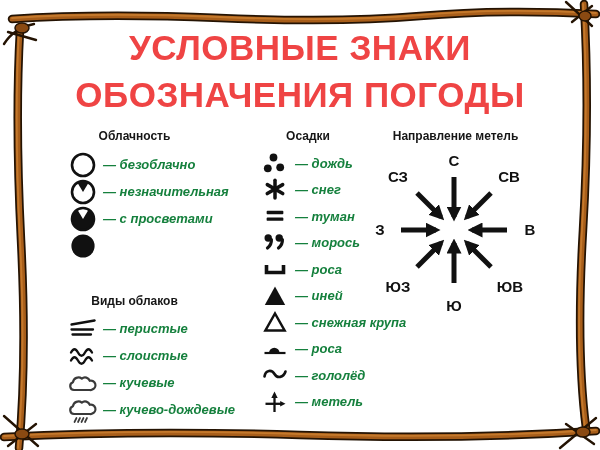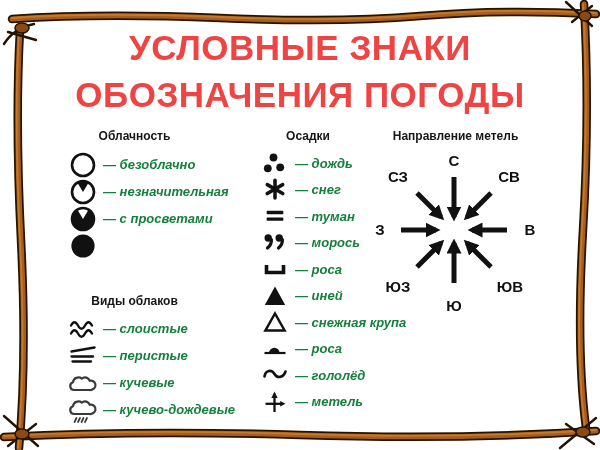--- a/index.html
+++ b/index.html
@@ -62,35 +62,35 @@
           </svg>
       </span>
     </div>
   </div>
 
   <div class="hdr" style="left:62px;top:294px;width:145px;">Виды облаков</div>
   <div class="rows" style="left:68px;top:315px;">
     <div class="row">
       <span class="ic">
         <svg width="30" height="24" viewBox="0 0 30 24" fill="none" stroke="#111" stroke-width="2.3" stroke-linecap="round">
-            <path d="M3,8.5 q3.5,-6.5 7,0 t7,0 t7,0"></path>
-            <path d="M3,16.5 q3.5,-6.5 7,0 t7,0 t7,0"></path>
-          </svg>
-      </span>
-        <span class="lbl">— слоистые</span>
-    </div>
-    <div class="row">
-      <span class="ic">
-        <svg width="30" height="24" viewBox="0 0 30 24" fill="none" stroke="#111" stroke-width="2.3" stroke-linecap="round">
             <path d="M3.5,7.5 L26.5,3.5"></path>
             <path d="M3.5,12.5 L25,12.5"></path>
             <path d="M4.5,17.5 L23,17.5"></path>
           </svg>
       </span>
         <span class="lbl">— перистые</span>
+    </div>
+    <div class="row">
+      <span class="ic">
+        <svg width="30" height="24" viewBox="0 0 30 24" fill="none" stroke="#111" stroke-width="2.3" stroke-linecap="round">
+            <path d="M3,8.5 q3.5,-6.5 7,0 t7,0 t7,0"></path>
+            <path d="M3,16.5 q3.5,-6.5 7,0 t7,0 t7,0"></path>
+          </svg>
+      </span>
+        <span class="lbl">— слоистые</span>
     </div>
     <div class="row">
       <span class="ic">
         <svg width="30" height="26" viewBox="0 0 30 26">
             <path d="M6,20 a4,4 0 0 1 -1,-7.8 a5.5,5.5 0 0 1 8.8,-3.6 a5,5 0 0 1 8,2.2 a4.3,4.3 0 0 1 2.2,8.8 q-1,0.7 -2.2,0.4 z" fill="#fff" stroke="#3a3a3a" stroke-width="2.2" stroke-linejoin="round"></path>
           </svg>
       </span>
         <span class="lbl">— кучевые</span>
     </div>
     <div class="row">

